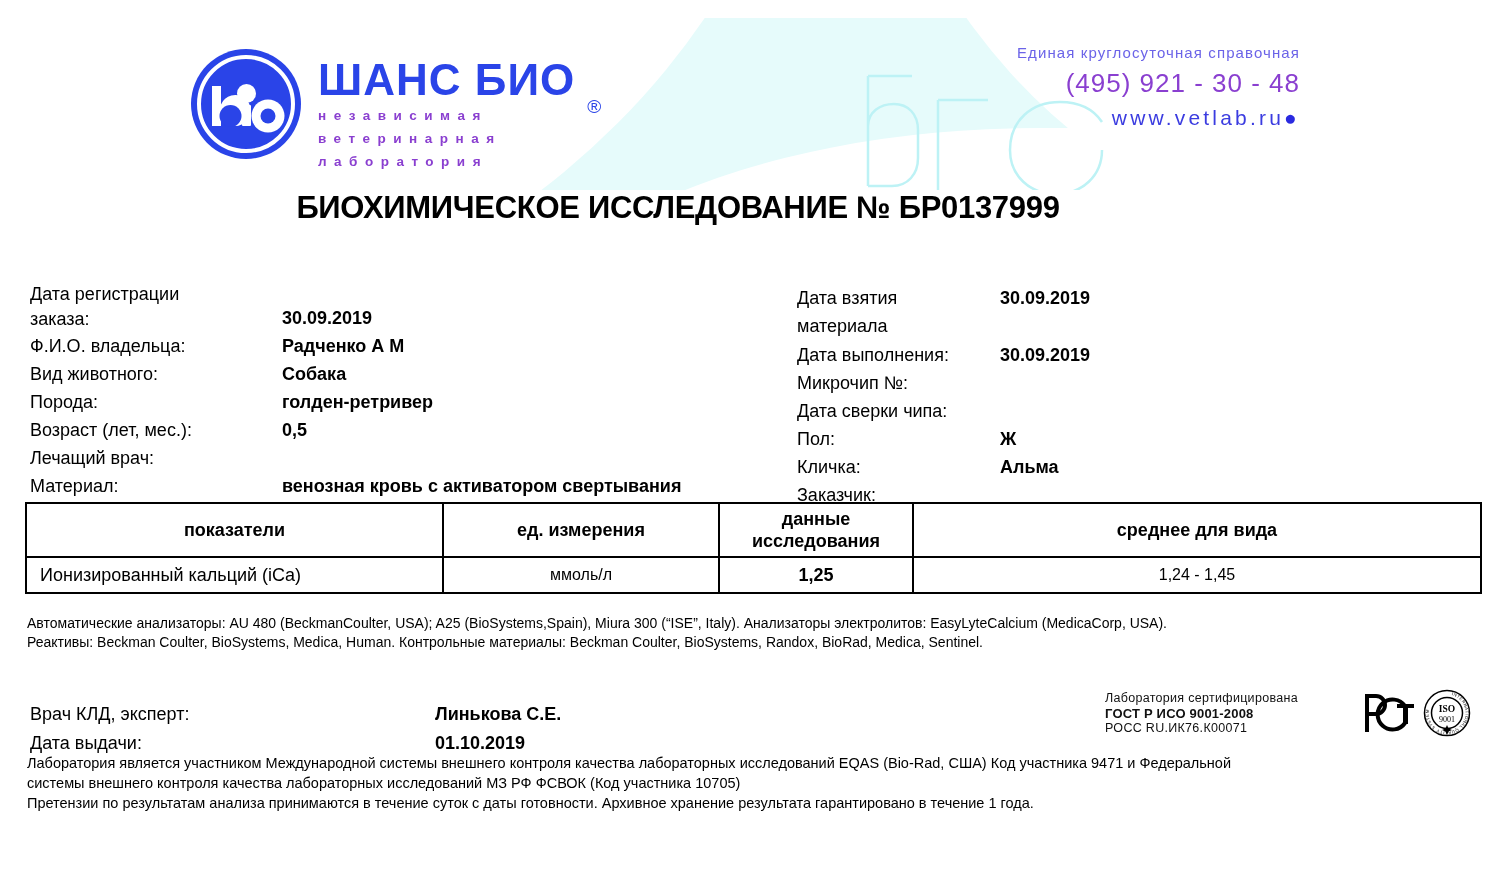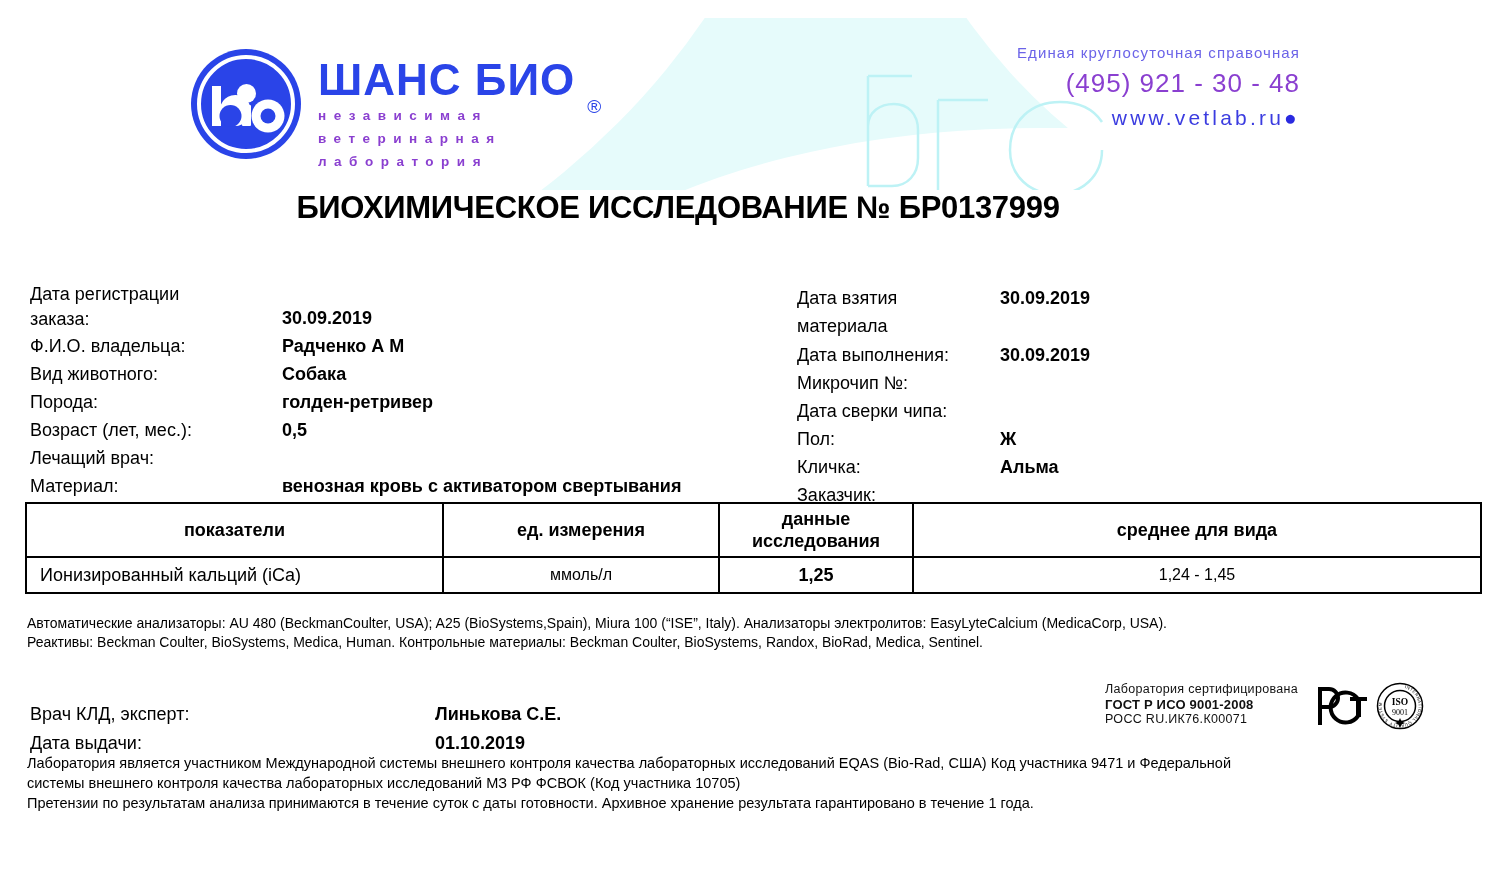--- a/index.html
+++ b/index.html
@@ -264,22 +264,23 @@
   .svalue { font-weight: bold; }
 
   
   .cert {
     position: absolute;
     left: 1105px;
     top: 682px;
     width: 380px;
     height: 62px;
     display: flex;
-    align-items: flex-start;
+    align-items: center;
     justify-content: flex-start;
+    gap: 47px;
   }
   .cert-text {
     text-align: left;
     line-height: 15px;
     color: #111;
   }
   .cert-l1 {
     font-size: 12.5px;
     letter-spacing: 0.3px;
   }
@@ -442,21 +443,21 @@
     <tr>
       <td class="c-name">Ионизированный кальций (iCa)</td>
       <td class="c-unit">ммоль/л</td>
       <td class="c-value">1,25</td>
       <td class="c-ref">1,24 - 1,45</td>
     </tr>
   </tbody>
 </table>
 
 <div class="analyzers">
-  <div>Автоматические анализаторы: AU 480 (BeckmanCoulter, USA); A25 (BioSystems,Spain), Miura 100 (“ISE”, Italy). Анализаторы электролитов: EasyLyteCalcium (MedicaCorp, USA).</div>
+  <div>Автоматические анализаторы: AU 480 (BeckmanCoulter, USA); A25 (BioSystems,Spain), Miura 300 (“ISE”, Italy). Анализаторы электролитов: EasyLyteCalcium (MedicaCorp, USA).</div>
   <div>Реактивы: Beckman Coulter, BioSystems, Medica, Human. Контрольные материалы: Beckman Coulter, BioSystems, Randox, BioRad, Medica, Sentinel.</div>
 </div>
 
 <div class="signature">
   <div class="srow">
     <div class="slabel">Врач КЛД, эксперт:</div>
     <div class="svalue">Линькова С.Е.</div>
   </div>
   <div class="srow">
     <div class="slabel">Дата выдачи:</div>

